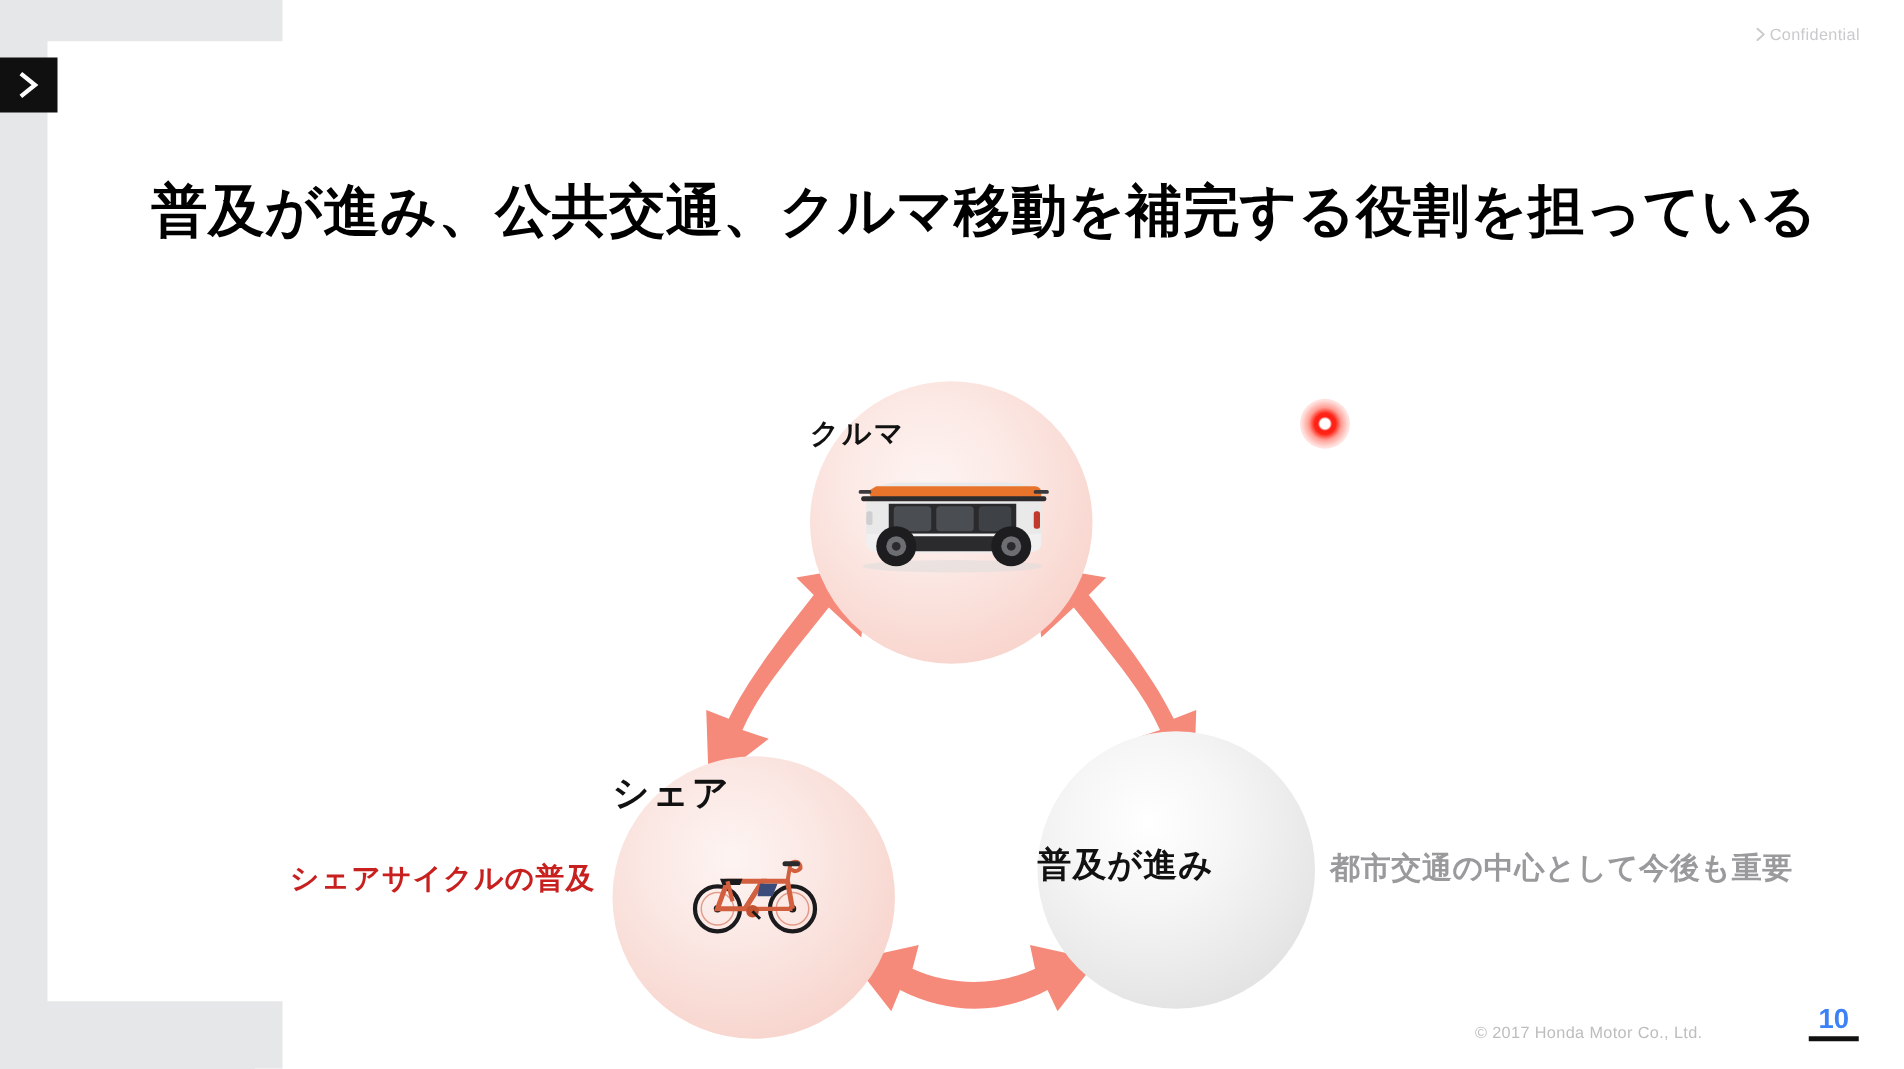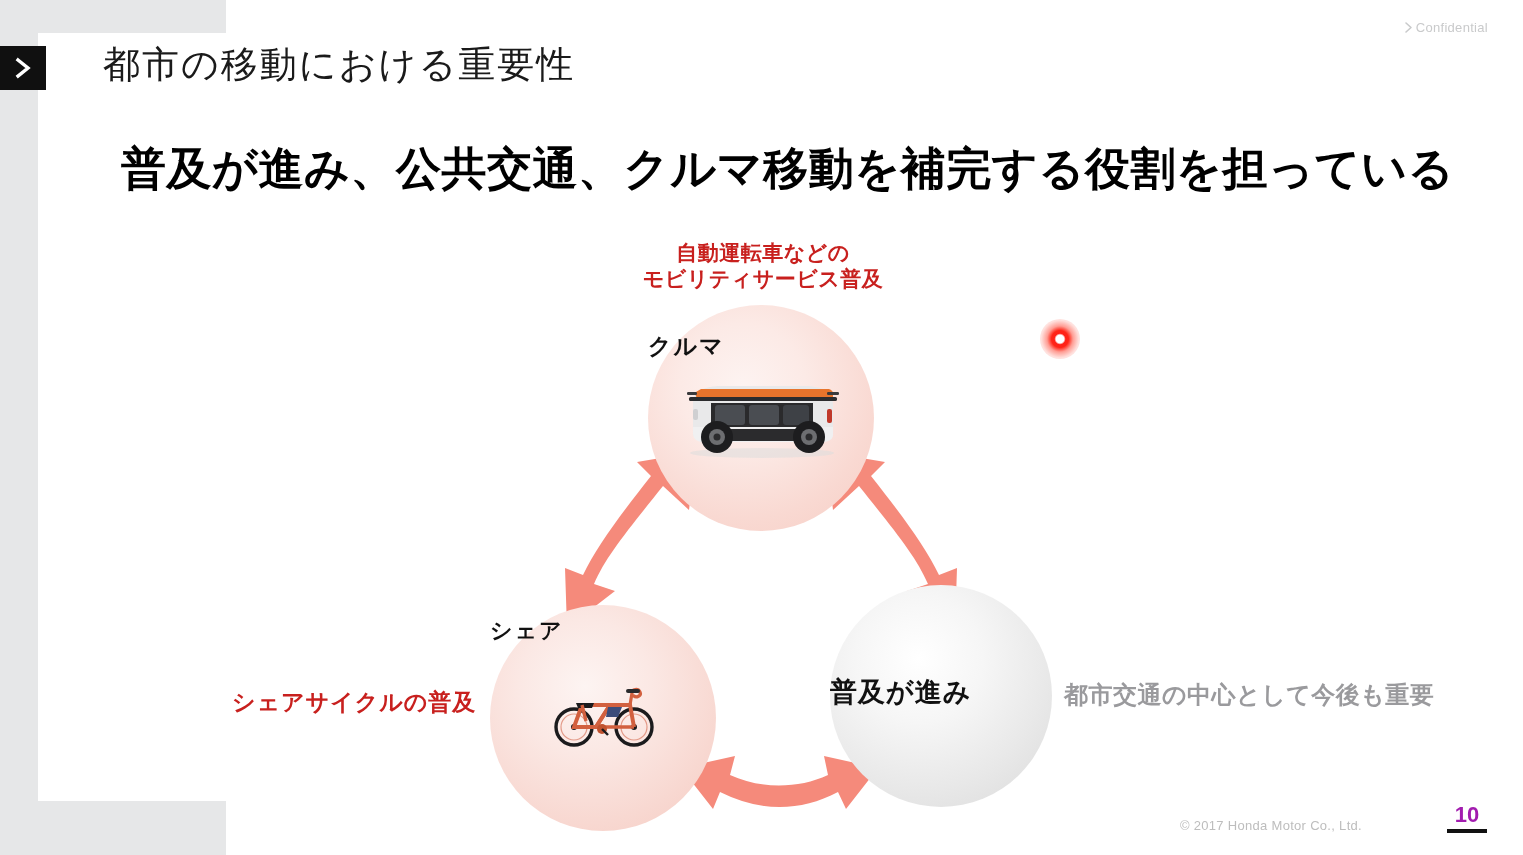--- a/index.html
+++ b/index.html
@@ -101,21 +101,21 @@
   .node-label {
     position: absolute;
     width: 100%;
     text-align: left;
     font-weight: 700;
     color: #111;
     letter-spacing: 2px;
     line-height: 1.18;
   }
   .node-car .node-label { top: 28px; font-size: 23px; }
-  .node-cycle .node-label { top: 13px; font-size: 22px; }
+  .node-cycle .node-label { top: 13px; font-size: 29px; }
   .node-transit .node-label { top: 92px; font-size: 27px; letter-spacing: 1px; }
 
   
   .art-car {
     position: absolute; left: 23px; top: 68px;
     width: 182px; height: 88px;
   }
   .art-bike {
     position: absolute; left: 62px; top: 78px;
     width: 104px; height: 66px;
@@ -173,21 +173,21 @@
     position: absolute; right: 161px; bottom: 22px;
     font-size: 13px;
     color: #bdbdbd;
     letter-spacing: .3px;
     white-space: nowrap;
   }
   .page-number {
     position: absolute; right: 36px; bottom: 27px;
     font-size: 22px;
     font-weight: 700;
-    color: #a21caf;
+    color: #3b82f6;
     text-align: center;
     width: 40px;
   }
   .page-number-rule {
     position: absolute; right: 36px; bottom: 22px;
     width: 40px; height: 4px;
     background: #111;
   }
 </style>
 </head>
@@ -209,21 +209,20 @@
 
   <div class="confidential">
     <span>
       <svg width="9" height="13" viewBox="0 0 9 13">
         <polyline points="2,2 7,6.5 2,11" fill="none" stroke="#c9cacb" stroke-width="1.6" stroke-linecap="round" stroke-linejoin="round"></polyline>
       </svg>
     </span>
     <span>Confidential</span>
   </div>
 
-  <div class="page-title">都市の移動における重要性</div>
   <div class="headline">普及が進み、公共交通、クルマ移動を補完する役割を担っている</div>
 
   <svg class="arrows" viewBox="0 0 1523 855" xmlns="http://www.w3.org/2000/svg">
     <defs>
       <g id="dummy"></g>
     </defs>
 
     <g fill="#f58a7b">
       <path d="M 663 486
                C 628 530, 606 556, 594 584
@@ -330,24 +329,20 @@
 
         <circle cx="50" cy="46" r="5" fill="#c0522f"></circle>
         <path d="M 50 46 L 56 52" stroke="#1b1b1d" stroke-width="2.4" fill="none"></path>
       </svg>
     </div>
 
     <div class="node node-transit">
       <div class="node-label">普及が進み</div>
     </div>
 
-    <div class="anno anno-red-top">
-      <div>自動運転車などの</div>
-      <div>モビリティサービス普及</div>
-    </div>
     <div class="anno anno-gray-right">都市交通の中心として今後も重要</div>
     <div class="anno anno-red-left">シェアサイクルの普及</div>
 
     <div class="cursor-dot"></div>
   </div>
 
   <div class="copyright">© 2017 Honda Motor Co., Ltd.</div>
   <div class="page-number">10</div>
   <div class="page-number-rule"></div>
 

